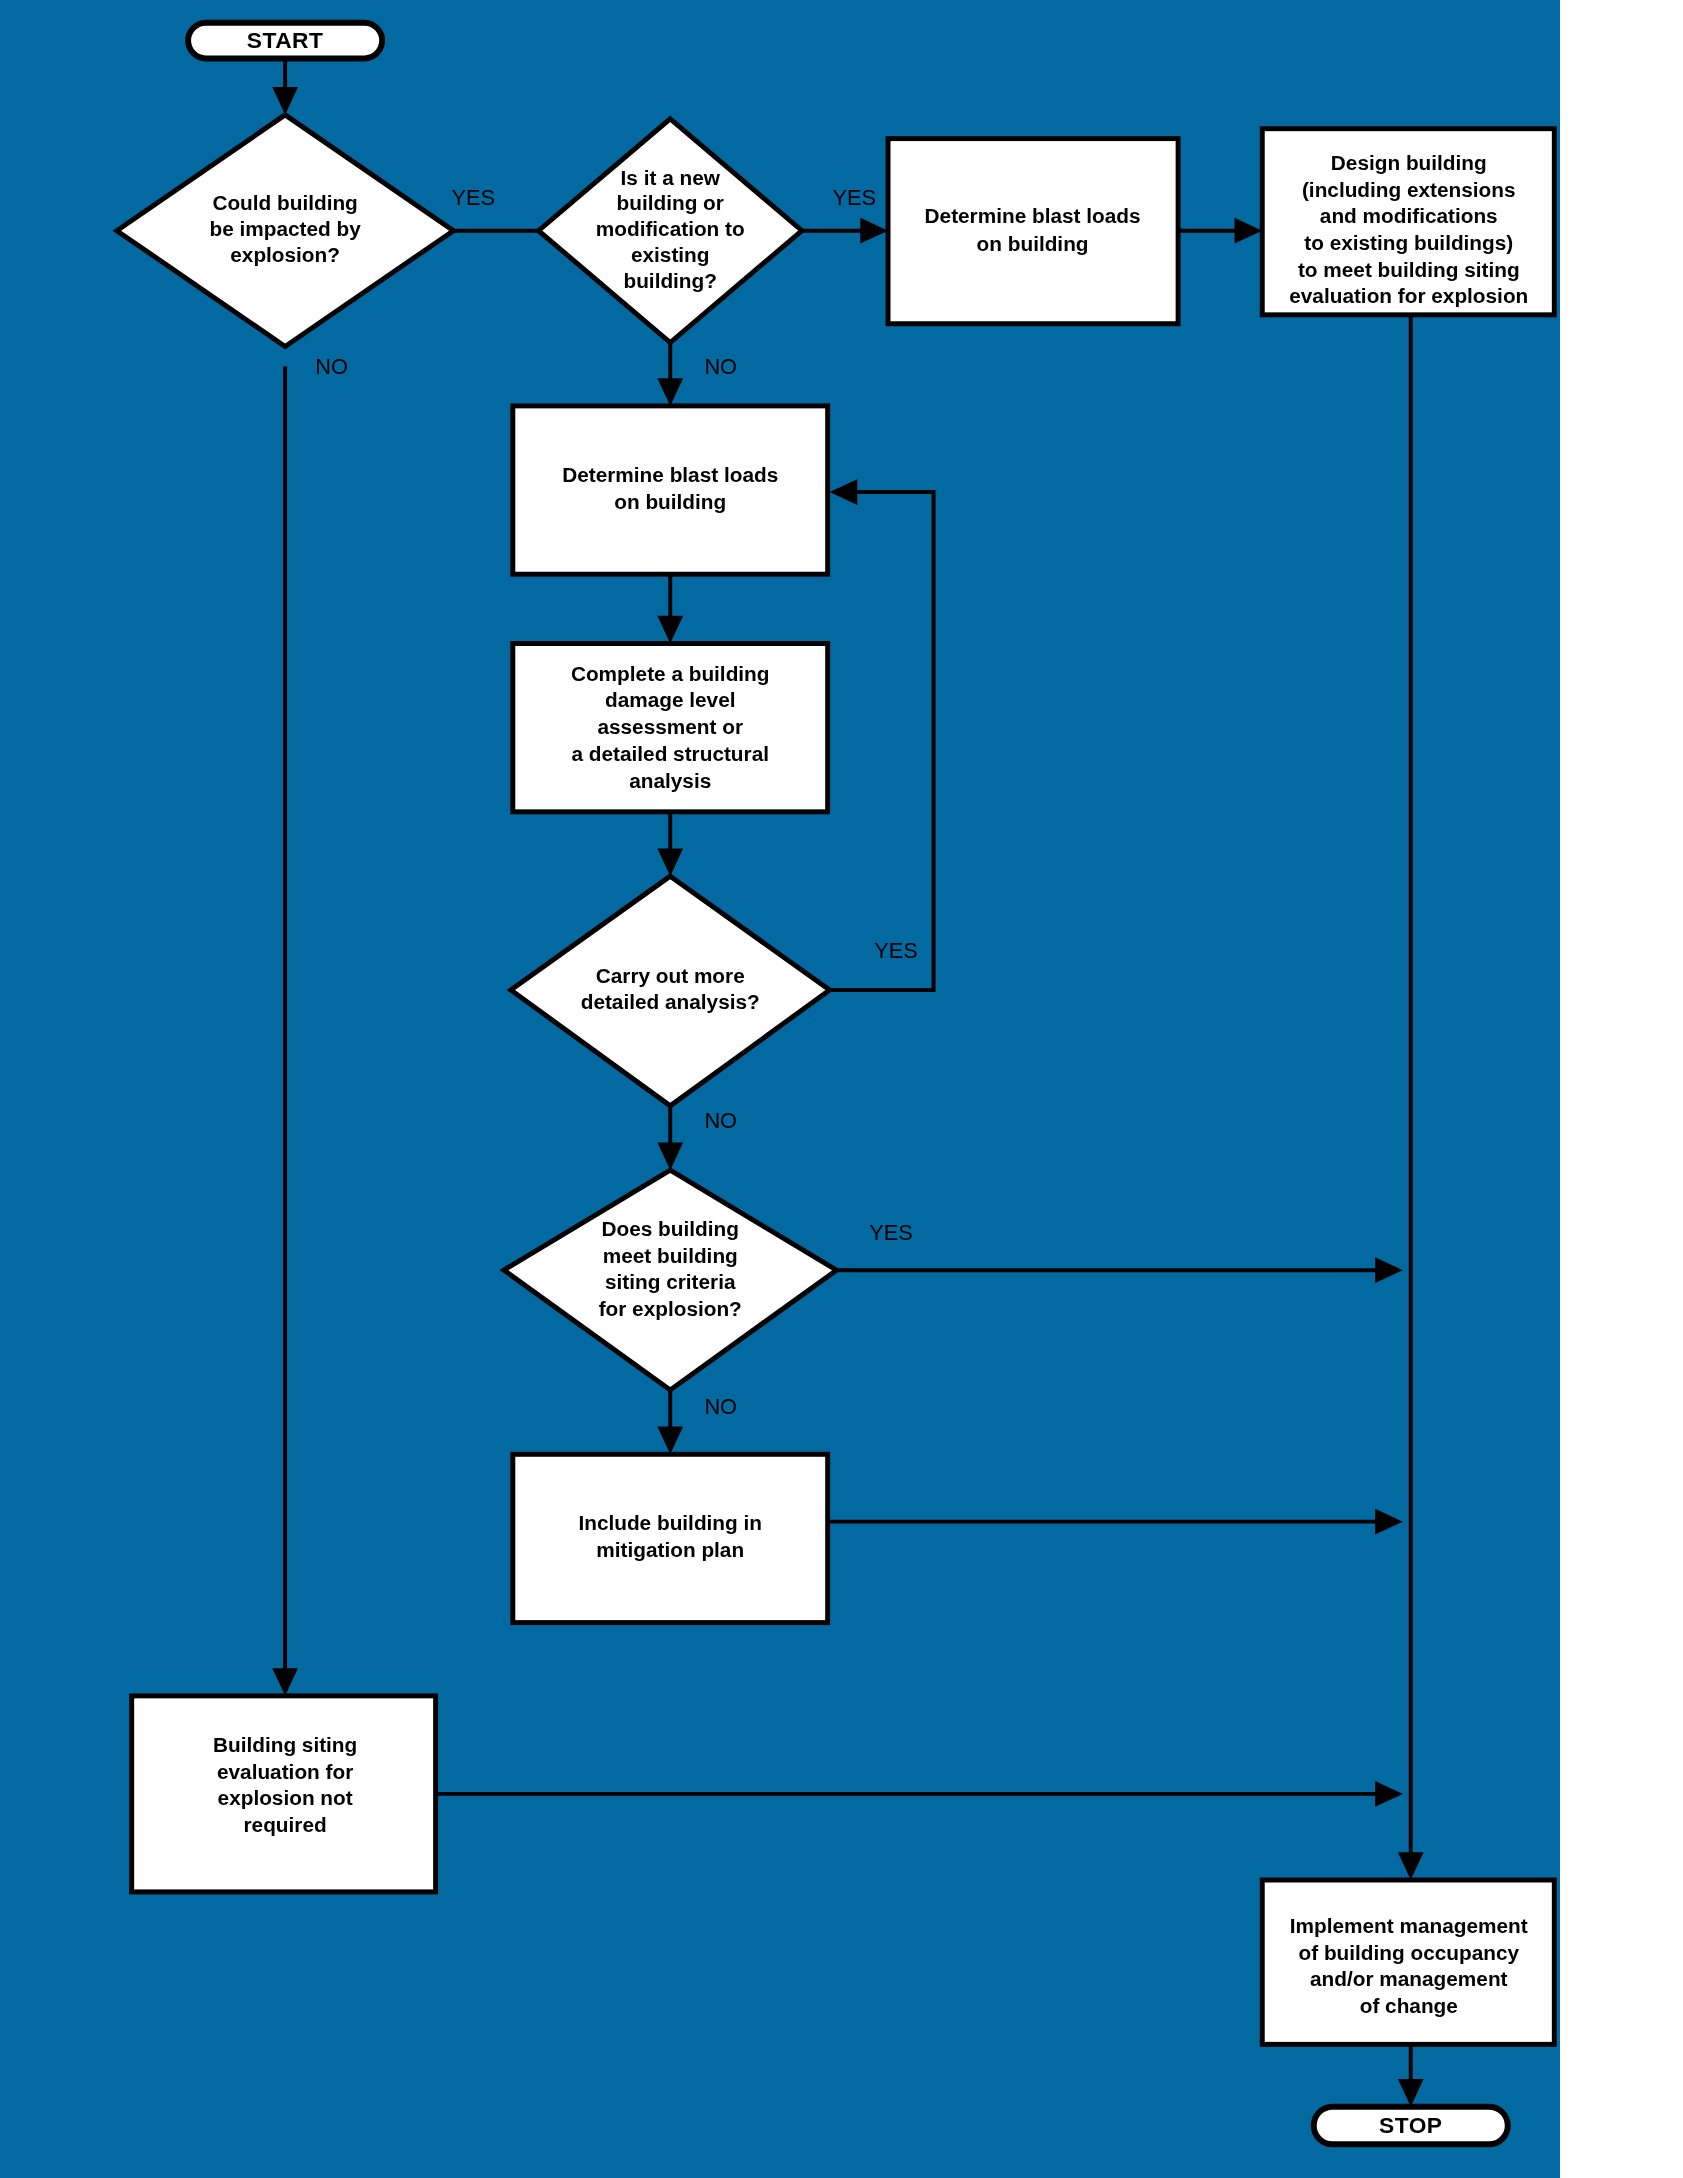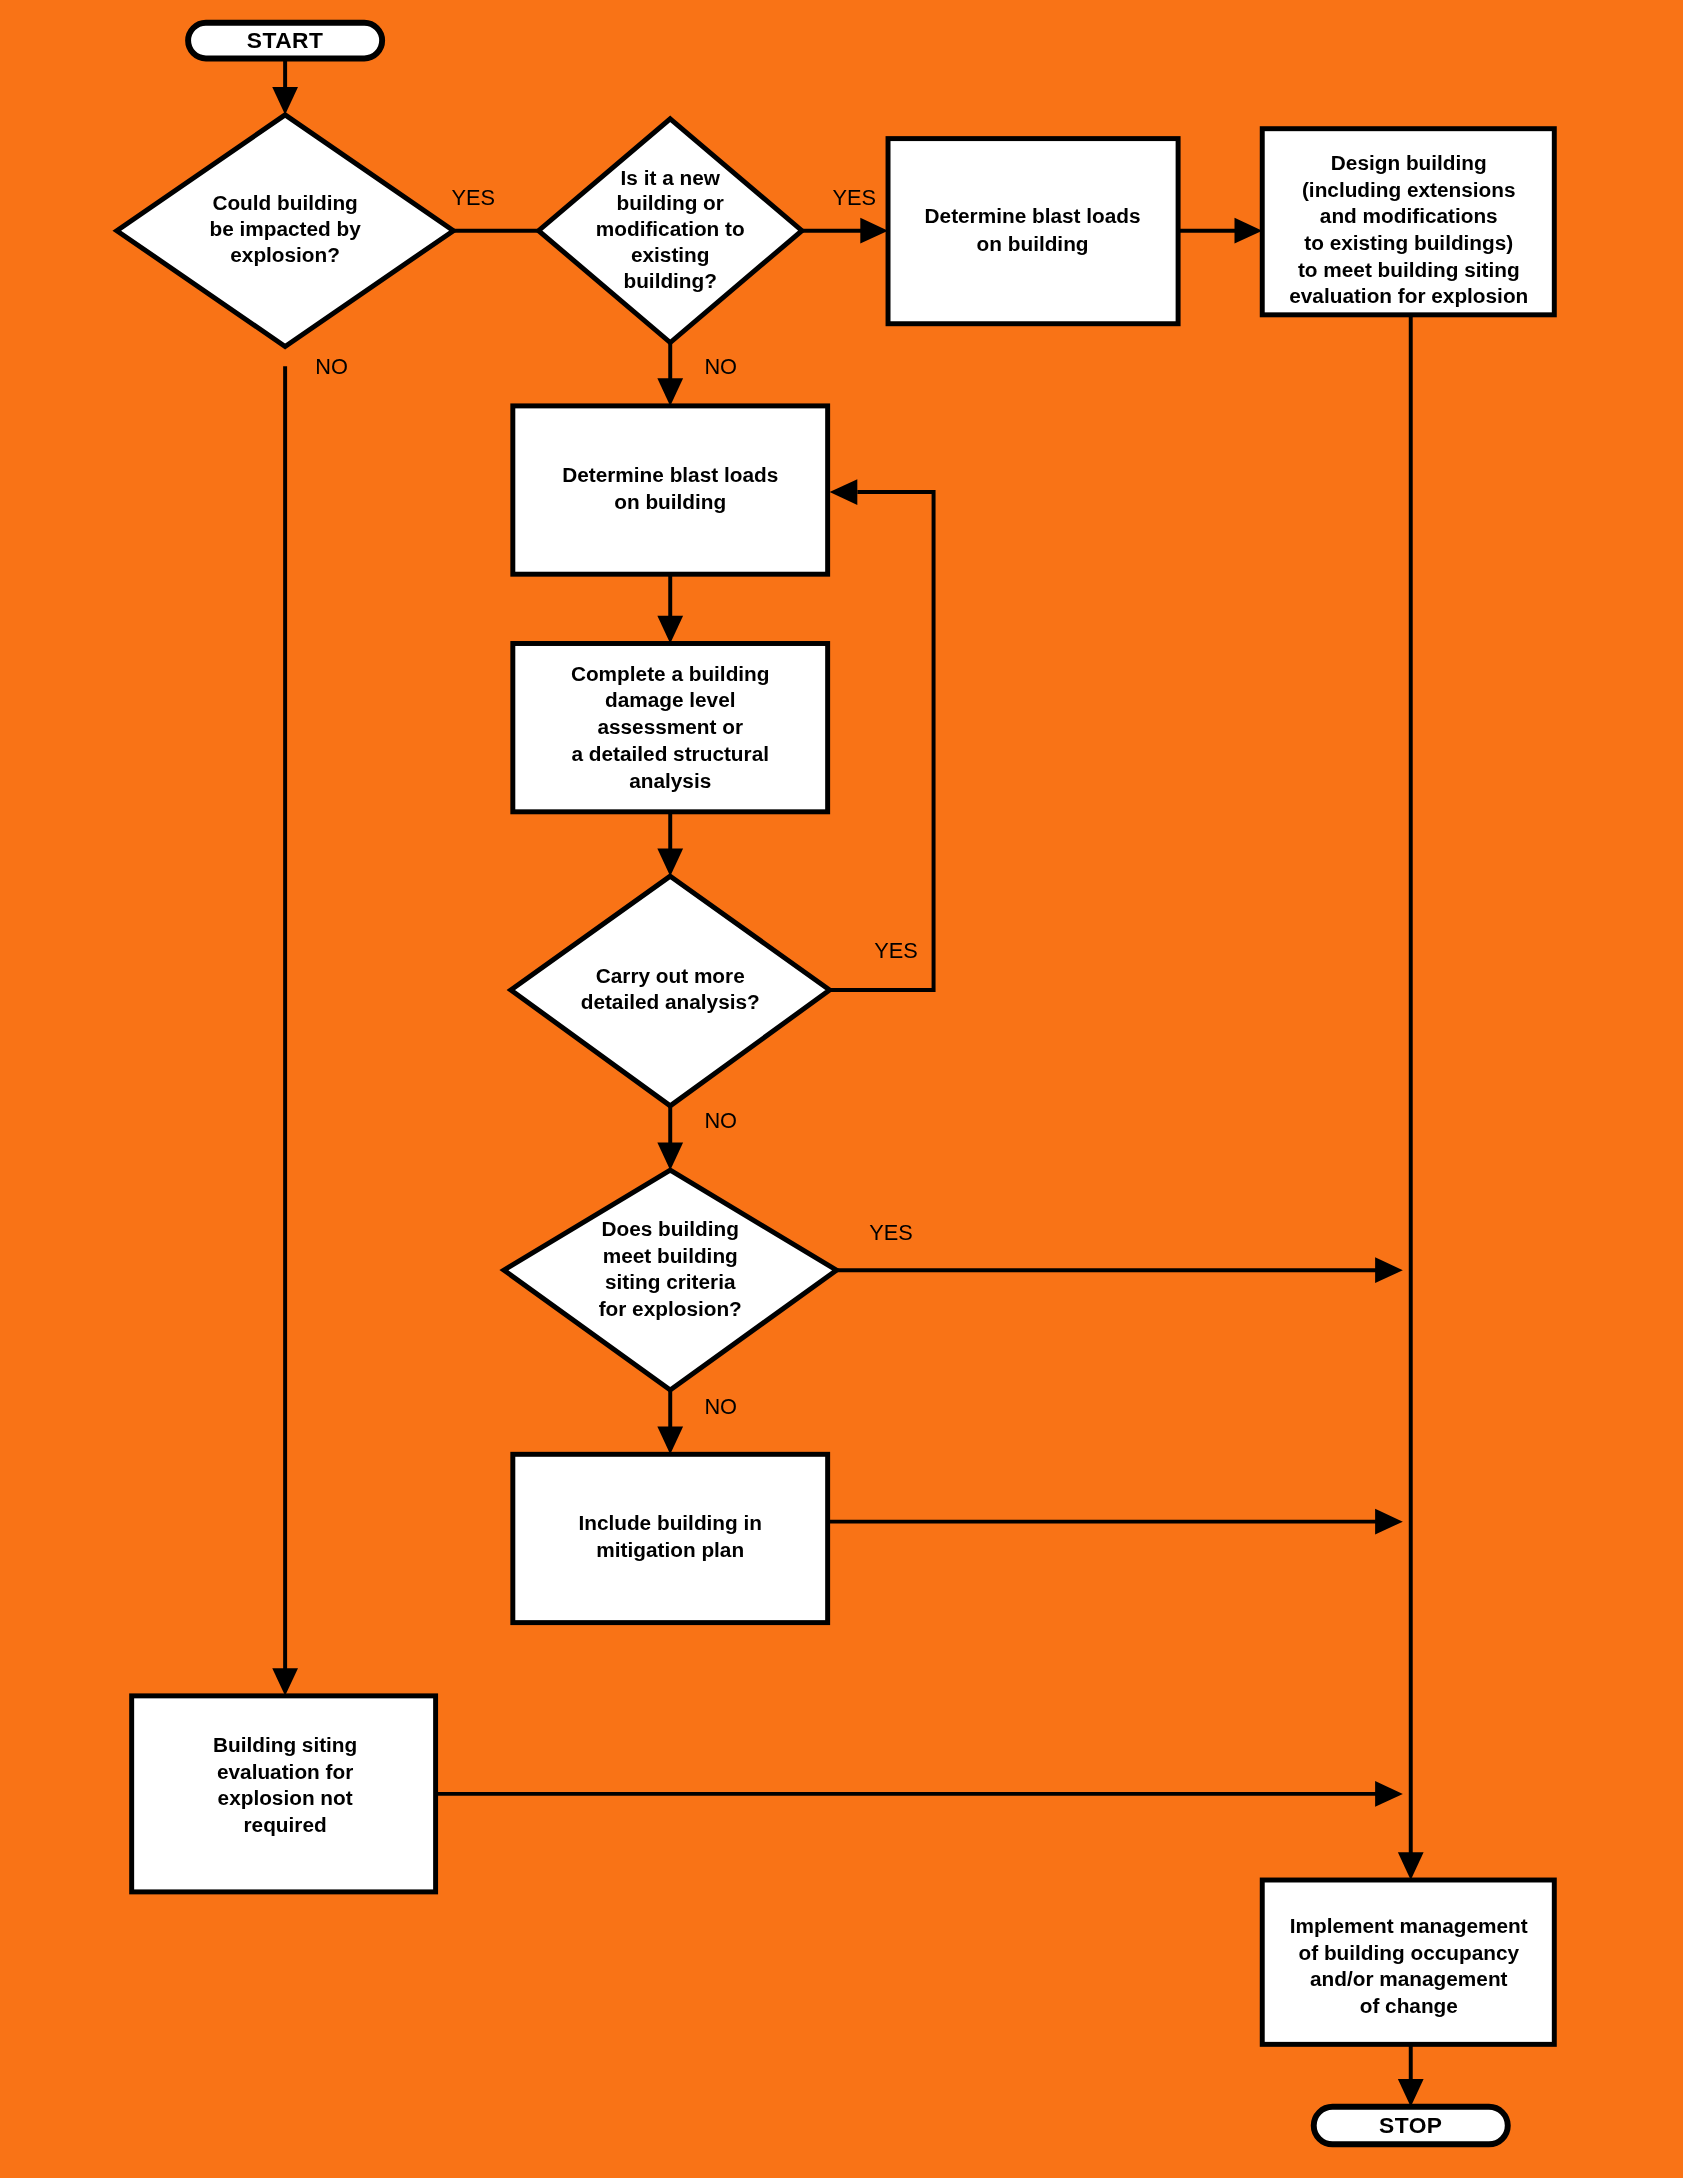--- a/index.html
+++ b/index.html
@@ -6,23 +6,23 @@
   html, body {
     margin: 0;
     padding: 0;
     background: #ffffff;
   }
   body {
     font-family: "Liberation Sans", sans-serif;
   }
   #flowchart-root {
     position: relative;
-    width: 1683px;
+    width: 1560px;
     height: 2178px;
-    background: #f97316;
+    background: #0369a1;
     overflow: hidden;
   }
   #flow-svg {
     position: absolute;
     left: 0;
     top: 0;
     width: 1683px;
     height: 2178px;
     display: block;
   }

